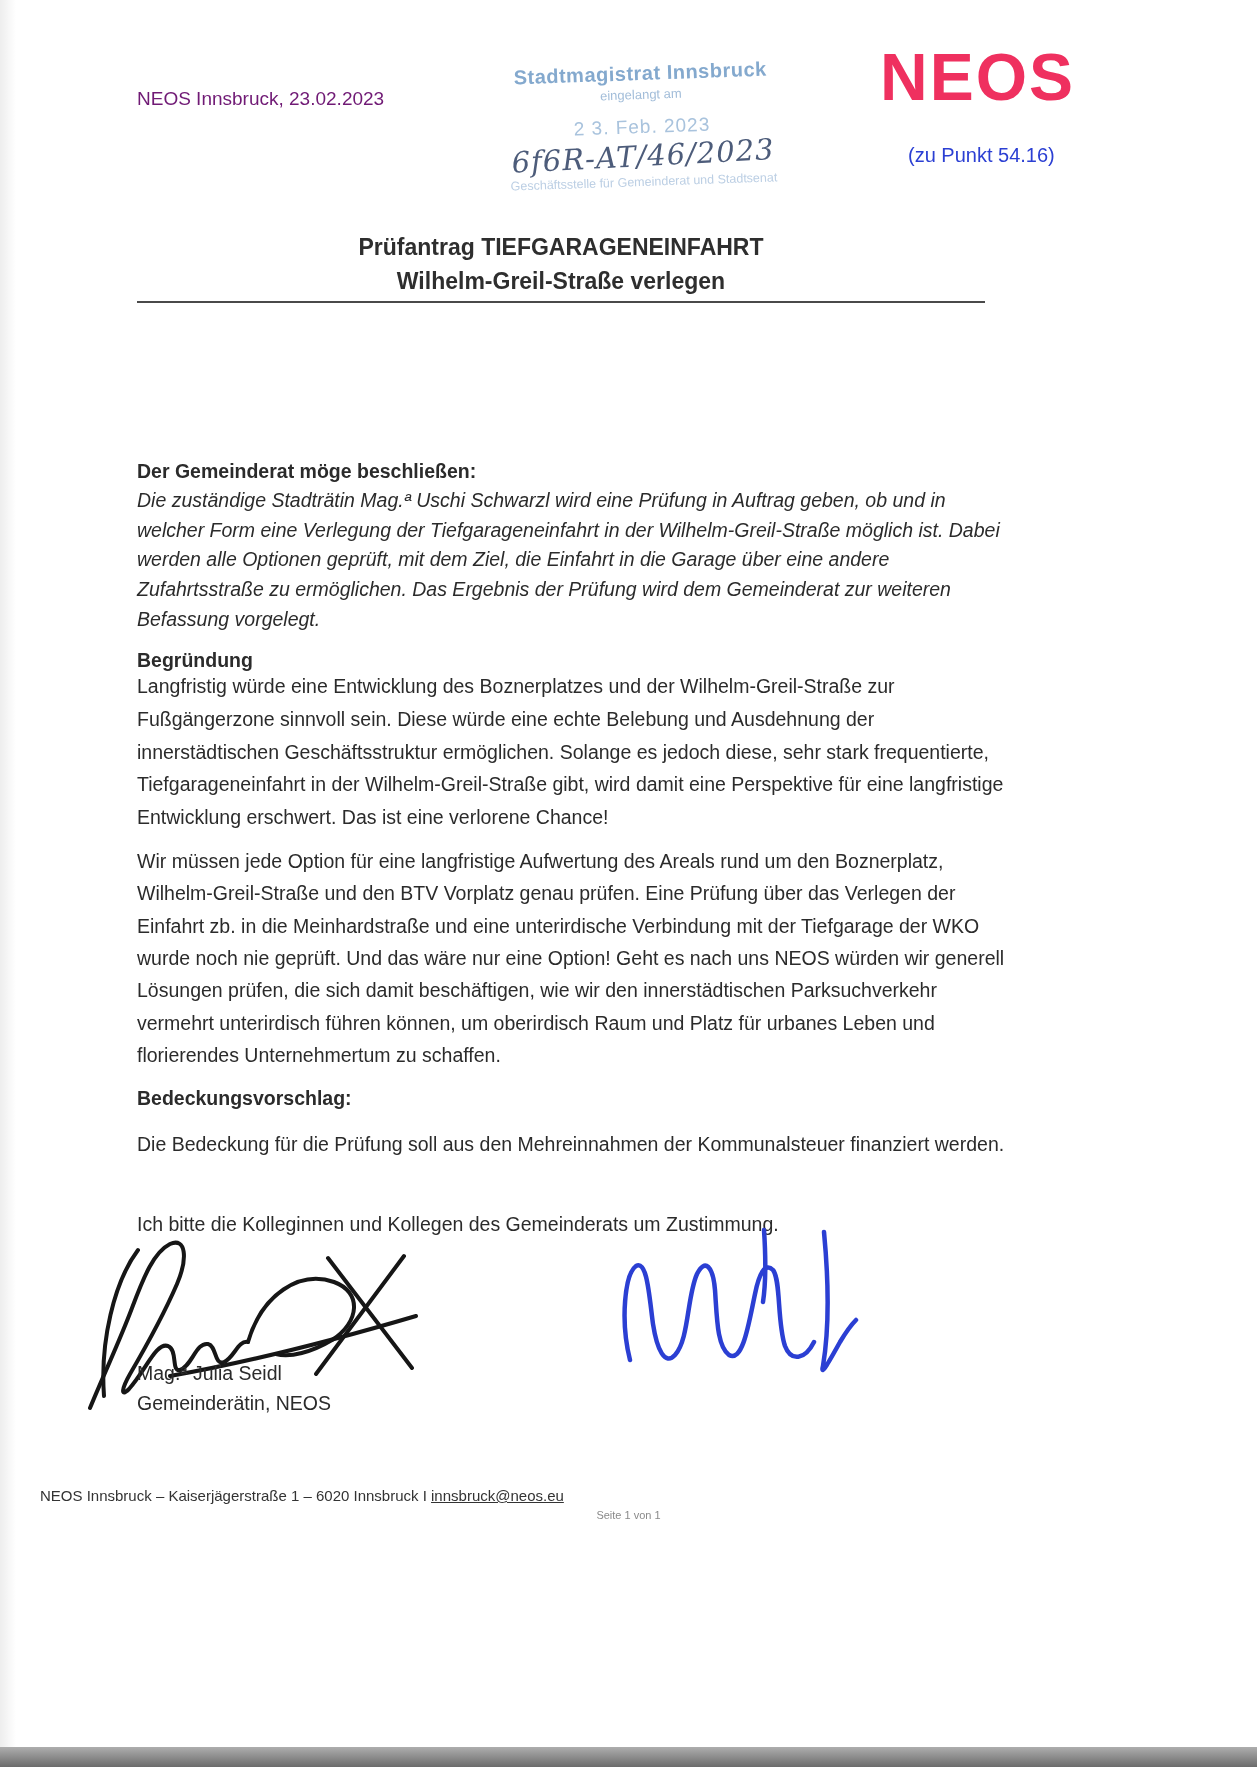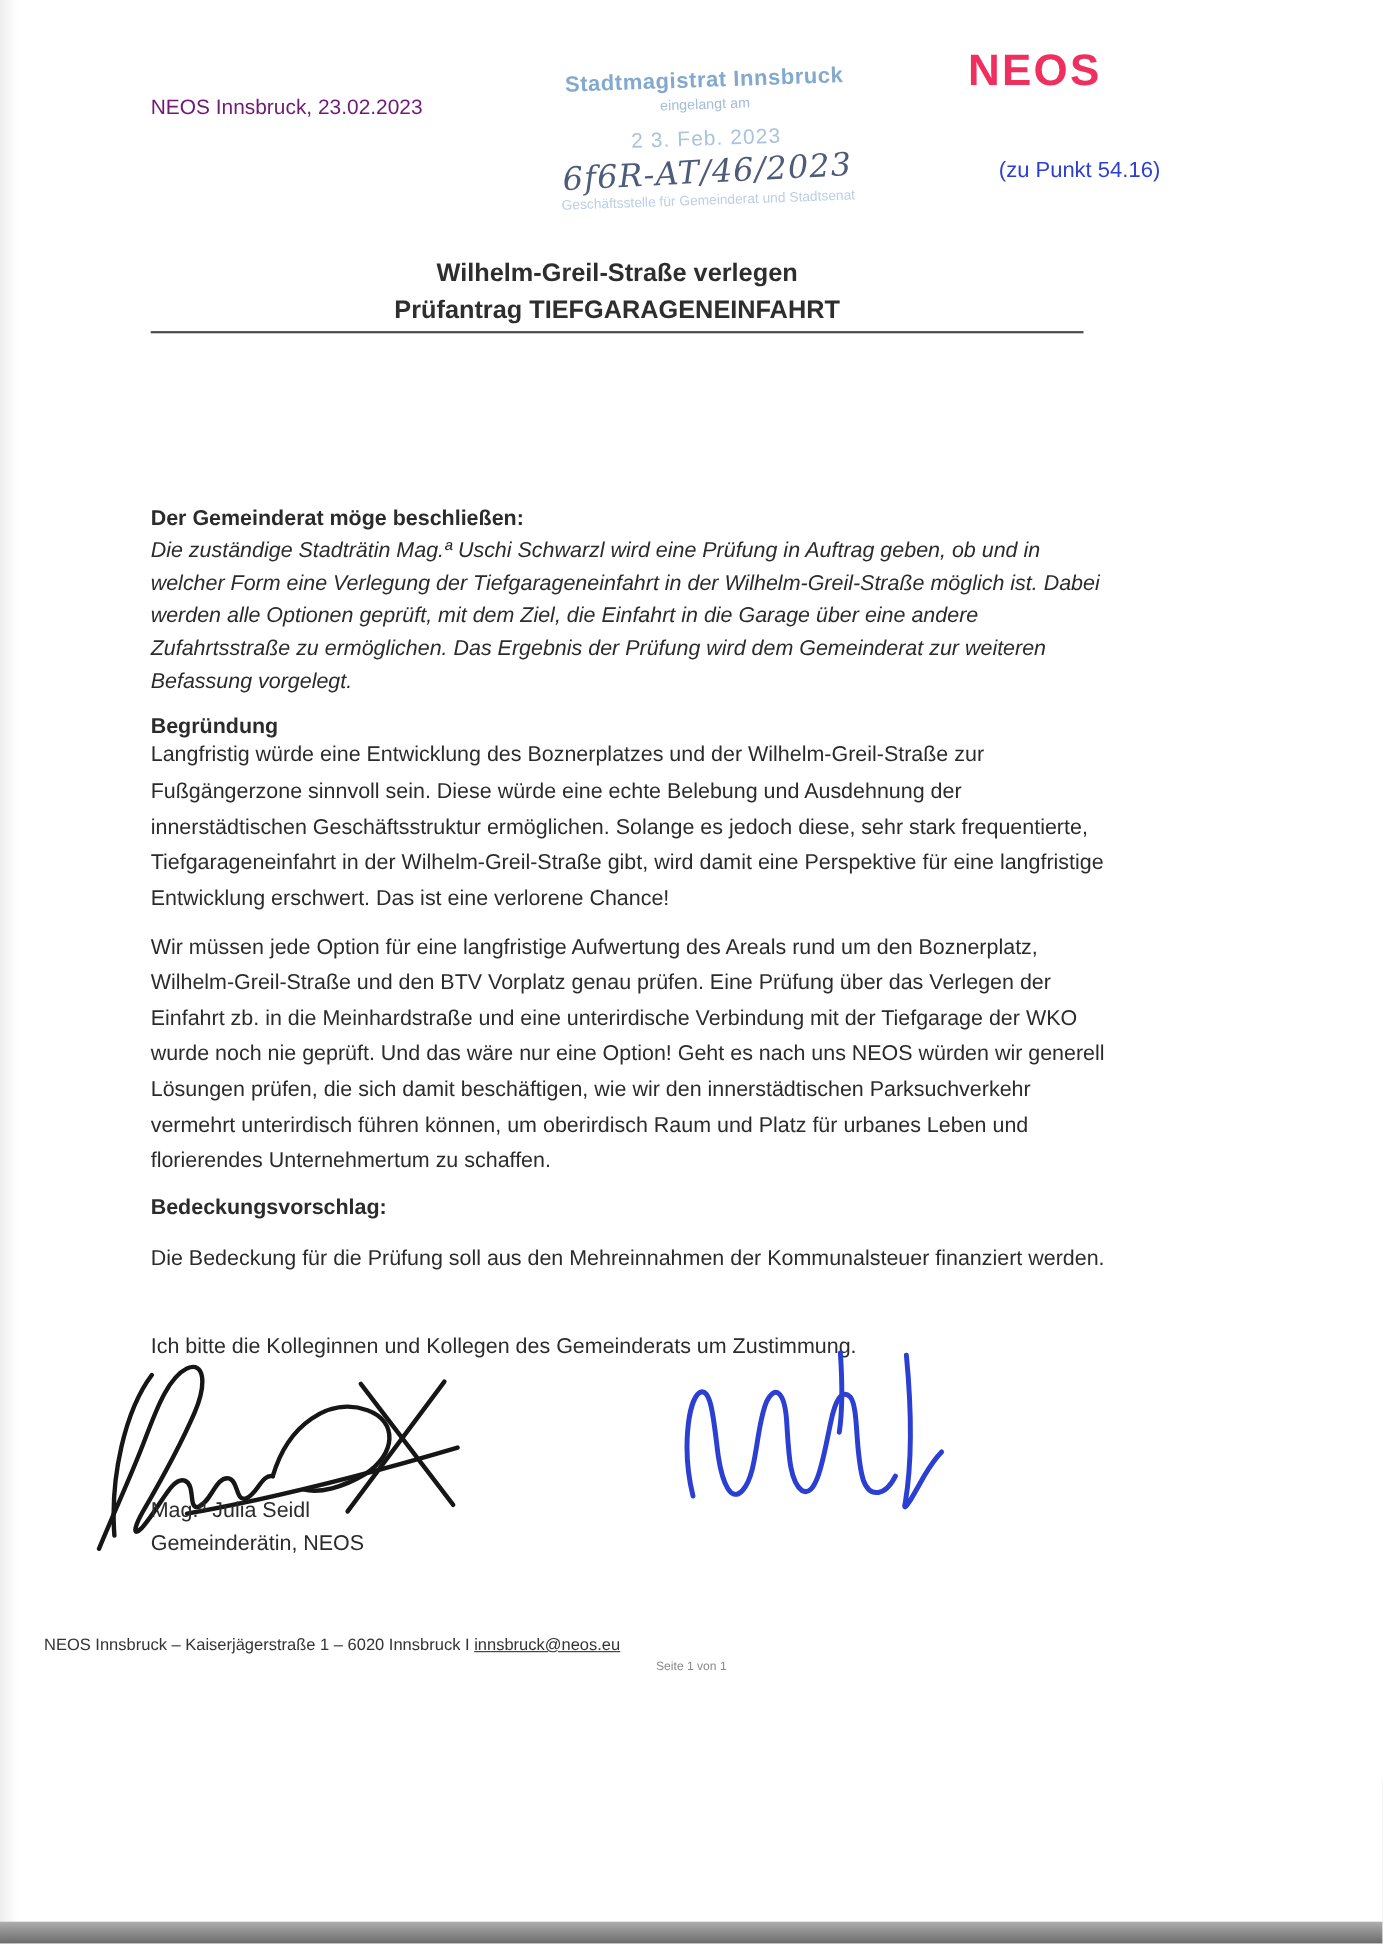--- a/index.html
+++ b/index.html
@@ -21,21 +21,21 @@
   .date-line{left:137px;top:88px;font-size:19px;color:#701a75;}
   
   .stamp{left:462px;top:62px;width:360px;text-align:center;transform:rotate(-2deg);}
   .stamp .s1{font-size:20px;font-weight:600;color:#84a9ce;letter-spacing:0.5px;}
   .stamp .s2{font-size:13px;color:#a2bdd9;margin-top:2px;}
   .stamp .s3{font-size:19px;color:#a9c3dd;margin-top:14px;letter-spacing:1px;}
   .stamp .s4{font-size:29px;color:#4d5c7a;font-family:"DejaVu Serif", serif;font-style:italic;
              margin-top:1px;transform:rotate(-1deg);letter-spacing:1px;}
   .stamp .s5{font-size:12.5px;color:#bccfe4;margin-top:2px;}
   
-  .neos-logo{left:880px;top:44px;font-size:40px;font-weight:800;color:#ef305f;
+  .neos-logo{left:880px;top:44px;font-size:66px;font-weight:800;color:#ef305f;
              letter-spacing:2px;line-height:1;}
   .punkt-note{left:908px;top:144px;font-size:20px;color:#2b3fd3;}
   
   .title{left:137px;top:230px;width:848px;text-align:center;font-size:23px;
          font-weight:bold;color:#2e2e2e;line-height:34px;}
   .title-rule{left:137px;top:301px;width:848px;height:2px;background:#4a4a4a;}
   
   .body-text{font-size:19.5px;line-height:1.65;color:#2b2b2b;width:868px;left:137px;}
   .heading{font-weight:bold;}
   .italic{font-style:italic;line-height:1.52;}
@@ -72,22 +72,22 @@
     <div class="s2">eingelangt am</div>
     <div class="s3">2 3. Feb. 2023</div>
     <div class="s4">6f6R-AT/46/2023</div>
     <div class="s5">Geschäftsstelle für Gemeinderat und Stadtsenat</div>
   </div>
 
   <div class="abs neos-logo">NEOS</div>
   <div class="abs punkt-note">(zu Punkt 54.16)</div>
 
   <div class="abs title">
+    <div>Prüfantrag TIEFGARAGENEINFAHRT</div>
     <div>Wilhelm-Greil-Straße verlegen</div>
-    <div>Prüfantrag TIEFGARAGENEINFAHRT</div>
   </div>
   <div class="abs title-rule"></div>
 
 
   <div class="abs body-text heading res-head">Der Gemeinderat möge beschließen:</div>
   <div class="abs body-text italic res-body">Die zuständige Stadträtin Mag.ª Uschi Schwarzl wird eine Prüfung in Auftrag geben, ob und in welcher Form eine Verlegung der Tiefgarageneinfahrt in der Wilhelm-Greil-Straße möglich ist. Dabei werden alle Optionen geprüft, mit dem Ziel, die Einfahrt in die Garage über eine andere Zufahrtsstraße zu ermöglichen. Das Ergebnis der Prüfung wird dem Gemeinderat zur weiteren Befassung vorgelegt.</div>
 
   <div class="abs body-text heading just-head">Begründung</div>
   <div class="abs body-text just-p1">Langfristig würde eine Entwicklung des Boznerplatzes und der Wilhelm-Greil-Straße zur Fußgängerzone sinnvoll sein. Diese würde eine echte Belebung und Ausdehnung der innerstädtischen Geschäftsstruktur ermöglichen. Solange es jedoch diese, sehr stark frequentierte, Tiefgarageneinfahrt in der Wilhelm-Greil-Straße gibt, wird damit eine Perspektive für eine langfristige Entwicklung erschwert. Das ist eine verlorene Chance!</div>
   <div class="abs body-text just-p2">Wir müssen jede Option für eine langfristige Aufwertung des Areals rund um den Boznerplatz, Wilhelm-Greil-Straße und den BTV Vorplatz genau prüfen.  Eine Prüfung über das Verlegen der Einfahrt zb. in die Meinhardstraße und eine unterirdische Verbindung mit der Tiefgarage der WKO wurde noch nie geprüft. Und das wäre nur eine Option! Geht es nach uns NEOS würden wir generell Lösungen prüfen, die sich damit beschäftigen, wie wir den innerstädtischen Parksuchverkehr vermehrt unterirdisch führen können, um oberirdisch Raum und Platz für urbanes Leben und florierendes Unternehmertum zu schaffen.</div>

